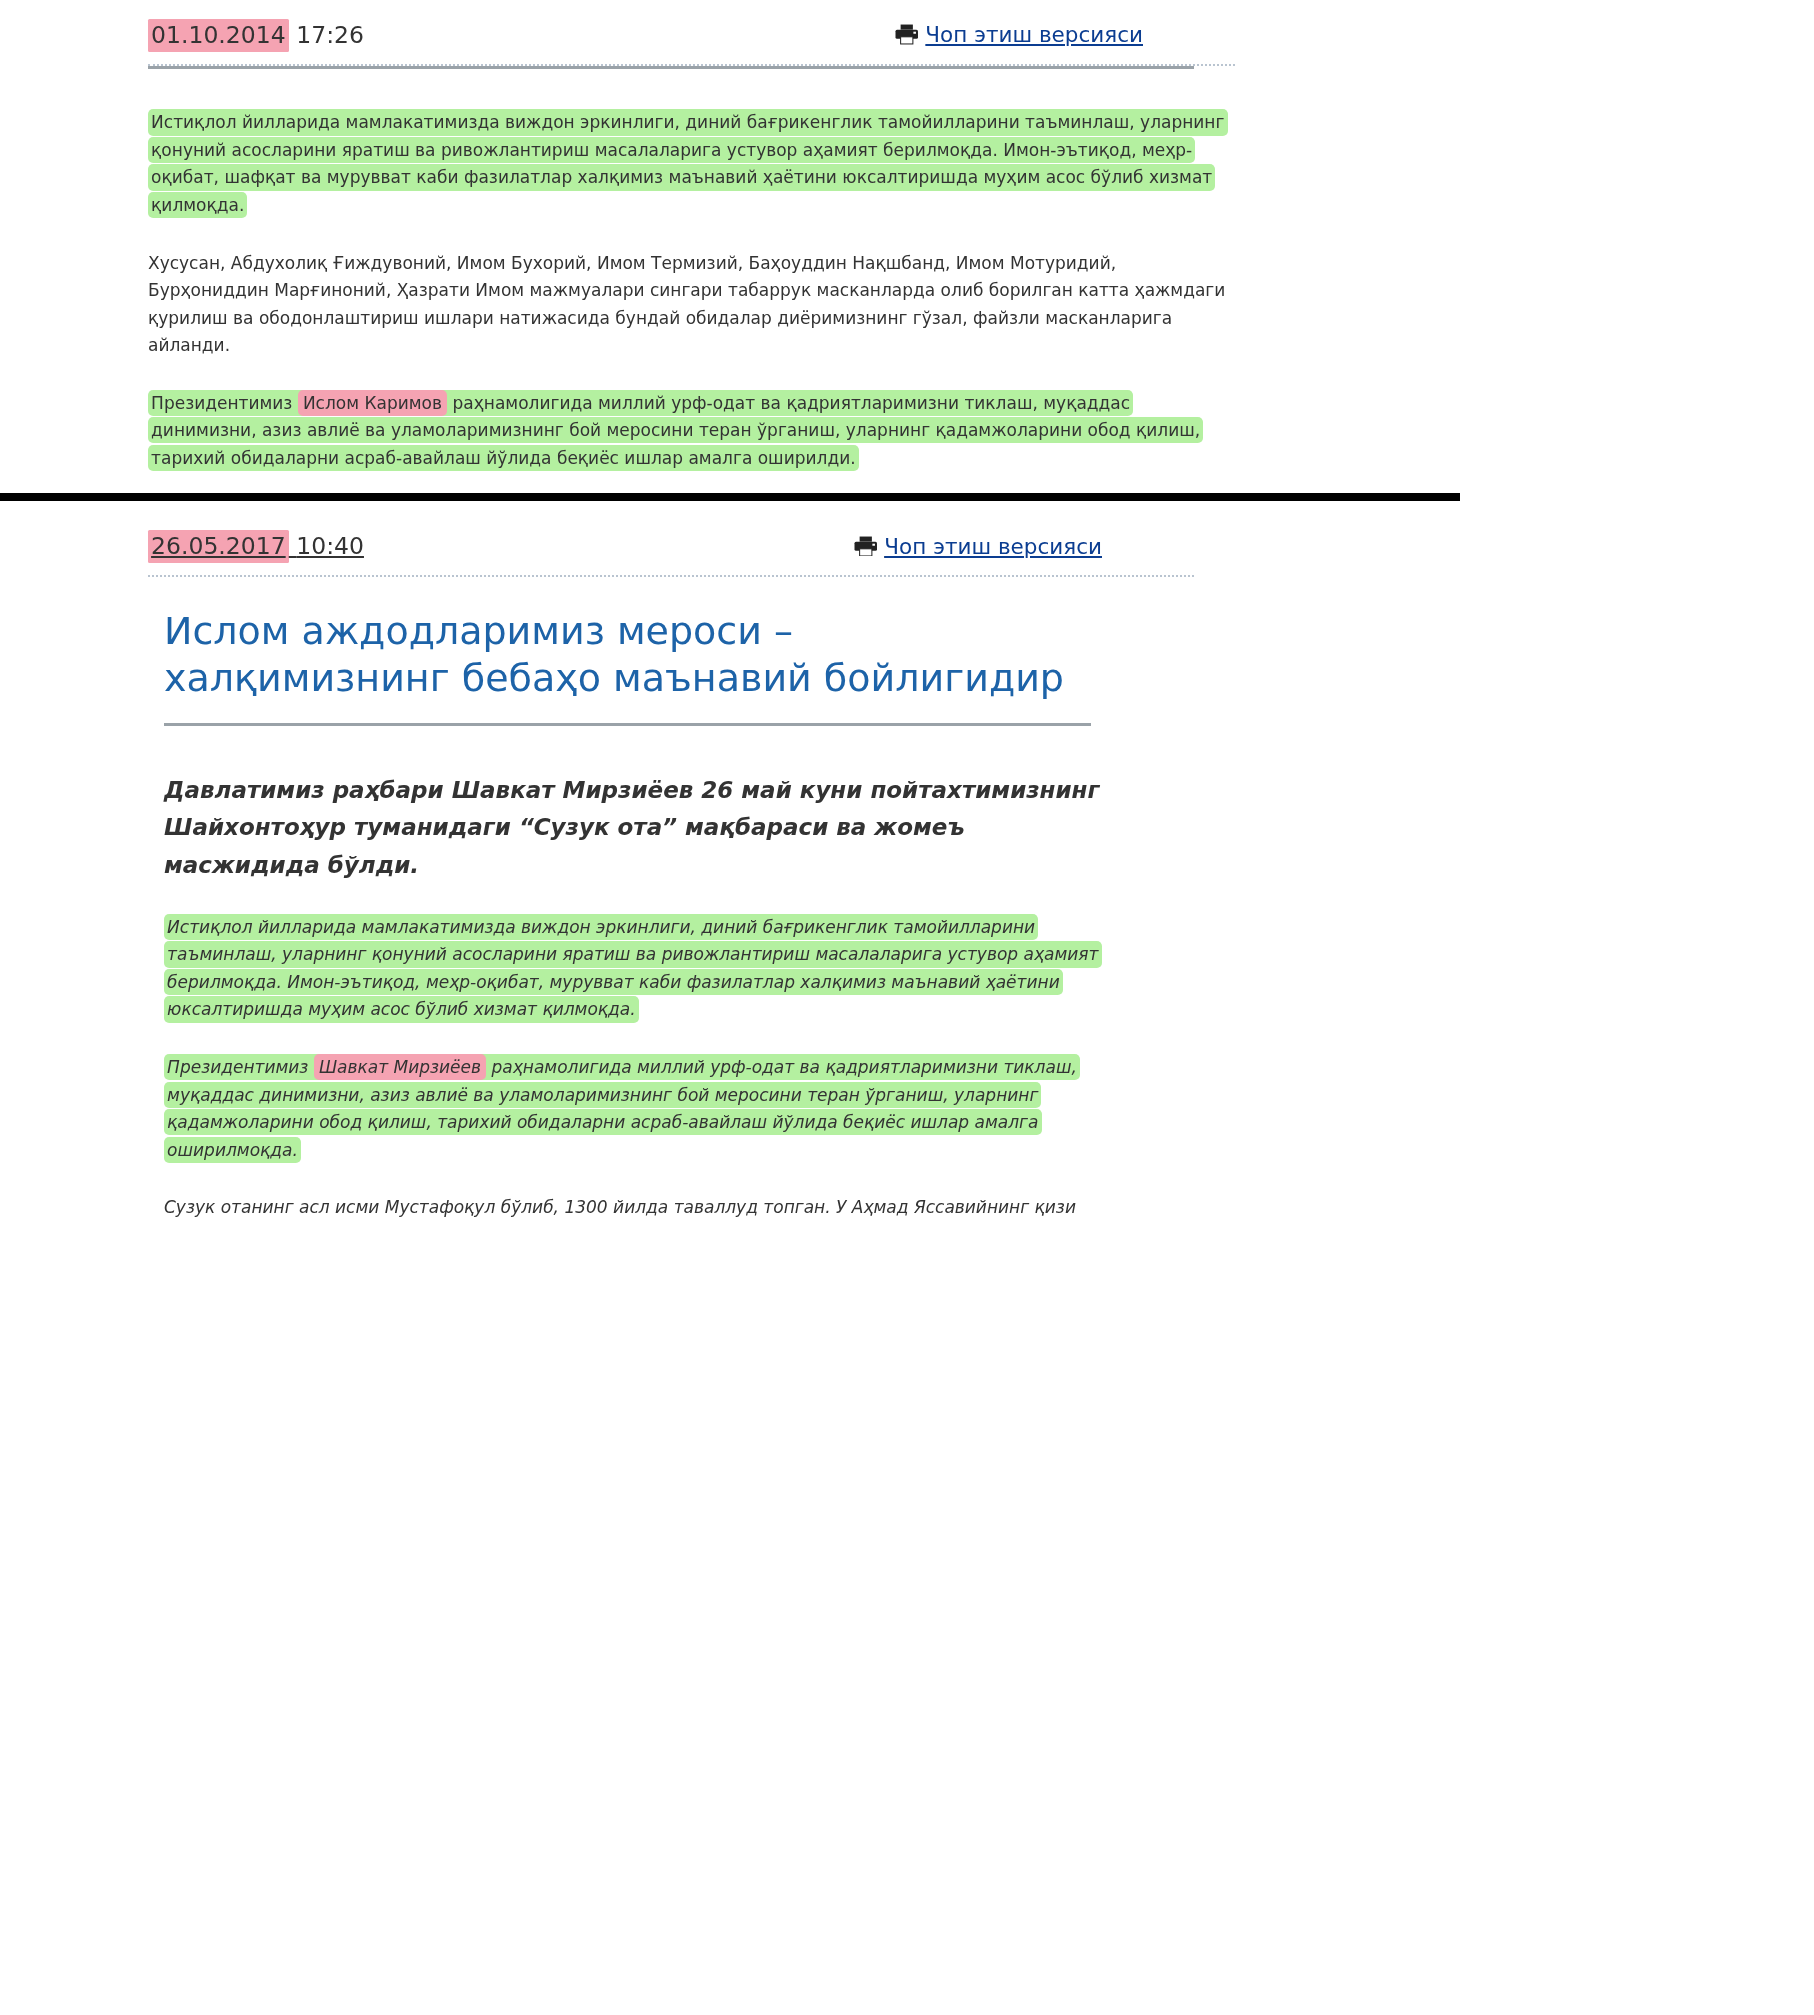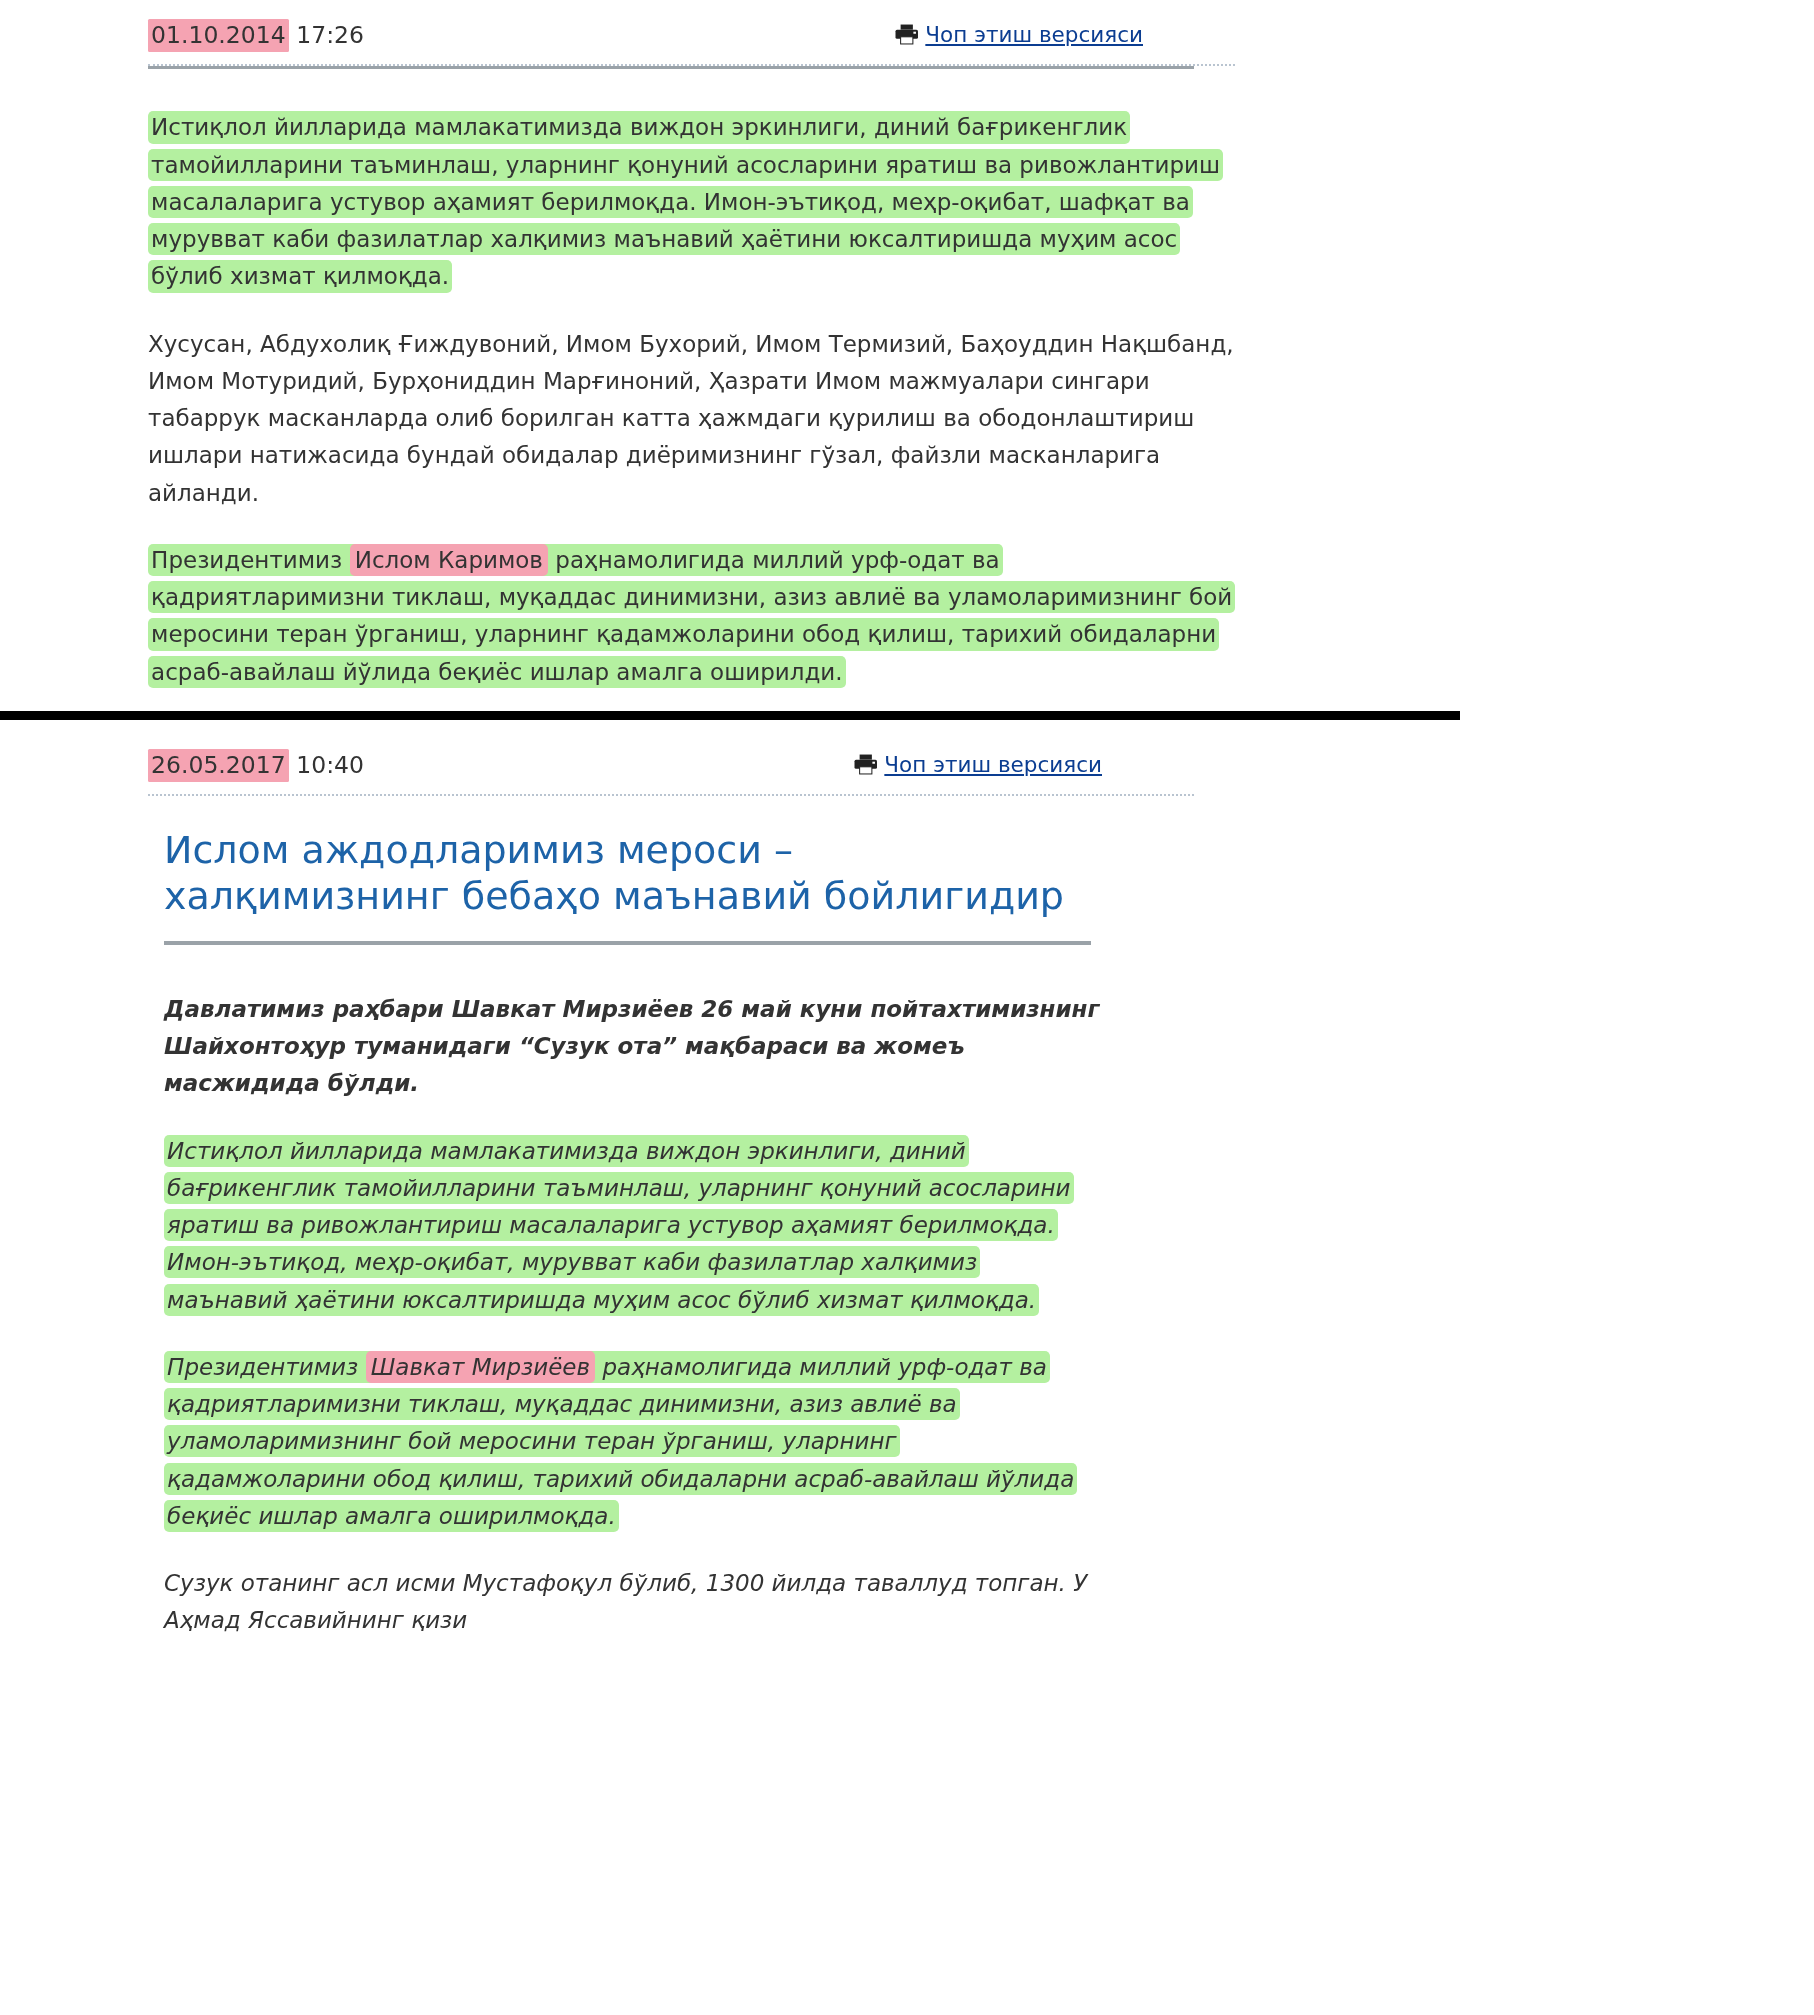--- a/index.html
+++ b/index.html
@@ -35,20 +35,21 @@
     justify-content: space-between;
     box-sizing: border-box;
   }
   .meta-row-1 {
     padding: 20.5px 0 15.4px 148px;
     padding-right: 317px;
   }
   .meta-row-2 {
     padding: 31px 0 15.4px 148px;
     padding-right: 358px;
+    text-decoration: underline;
   }
   .meta-left {
     font-size: 23.5px;
     color: #333333;
     white-space: nowrap;
   }
   .date-hl {
     background: #f5a3b2;
     padding: 2px 3.1px 3.1px 3.1px;
     border-radius: 1.5px;
@@ -102,21 +103,21 @@
     margin: 0 369px 0 164px;
   }
   .body-wrap {
     padding: 0 225px 0 148px;
   }
   .body-wrap-2 {
     padding: 0 358px 0 164px;
     font-style: italic;
   }
   p.para {
-    font-size: 23px;
+    font-size: 17px;
     line-height: 1.62;
     margin: 30px 0 0 0;
     color: #333333;
   }
   p.para.first {
     margin-top: 40px;
   }
   .hl-green {
     background: #b4f0a0;
     border-radius: 5.1px;

